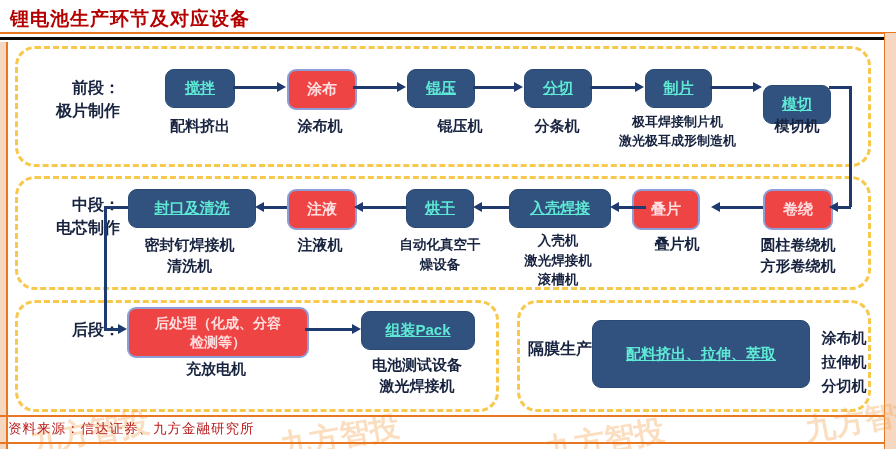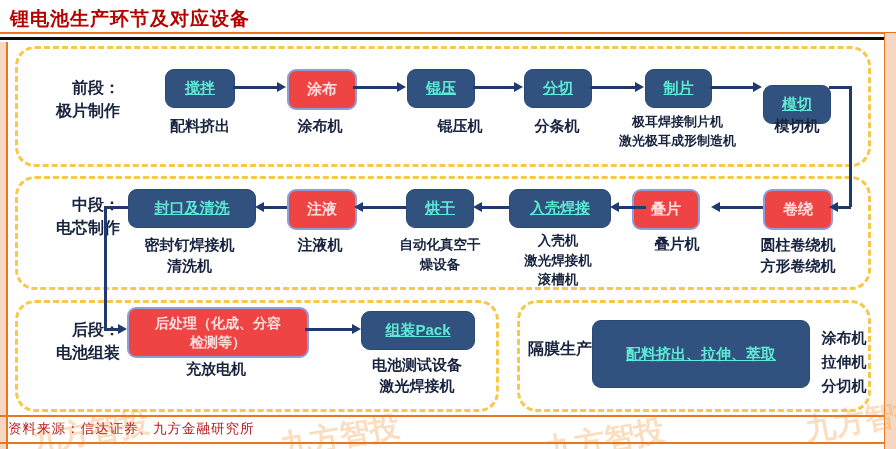--- a/index.html
+++ b/index.html
@@ -75,21 +75,20 @@
   <div class="stage-label" style="left:20px; top:76px; width:100px;">
     <div>前段：</div>
     <div>极片制作</div>
   </div>
   <div class="stage-label" style="left:20px; top:193px; width:100px;">
     <div>中段：</div>
     <div>电芯制作</div>
   </div>
   <div class="stage-label" style="left:20px; top:318px; width:100px;">
     <div>后段：</div>
-    <div>电池组装</div>
   </div>
   <div class="stage-label" style="left:518px; top:337px; width:74px;">
     <div>隔膜生产</div>
   </div>
 
   <div class="box navy" style="left:165px; top:69px; width:68px; height:37px;">
       <span>搅拌</span>
     </div>
   <div class="box pink" style="left:287px; top:69px; width:66px; height:37px;">
       <span>涂布</span>

